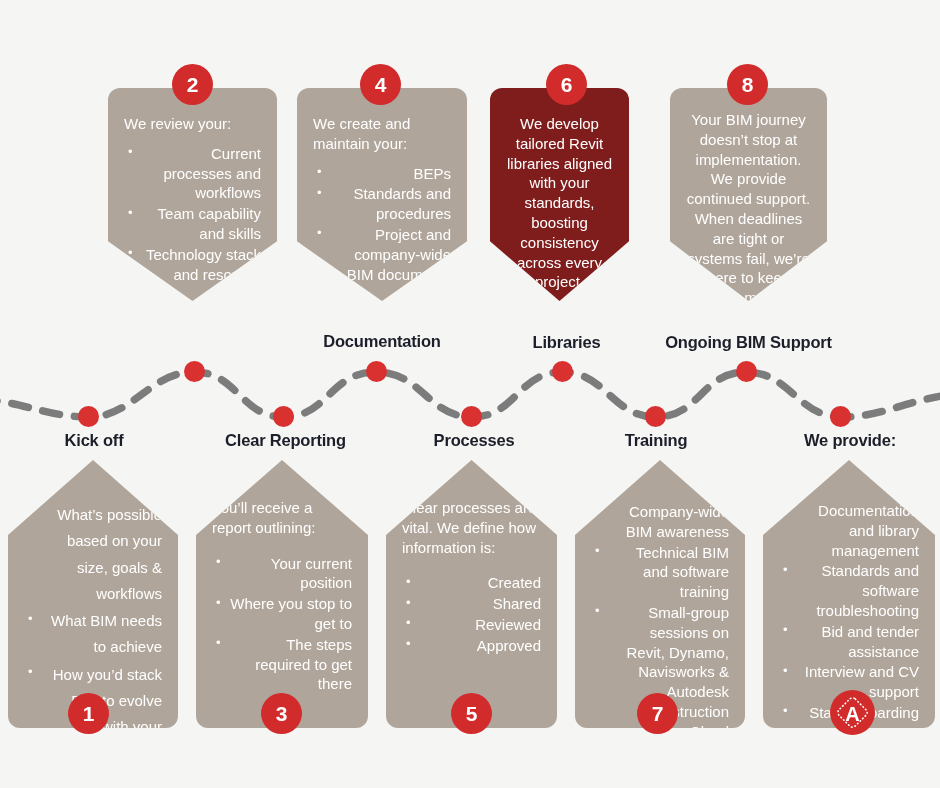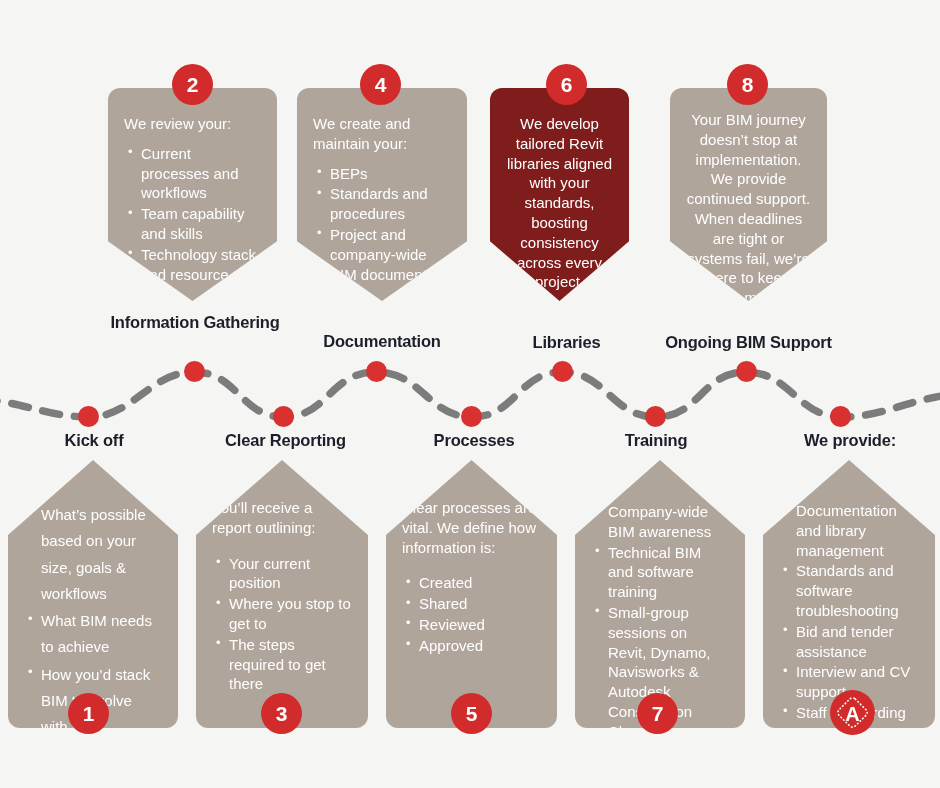--- a/index.html
+++ b/index.html
@@ -49,20 +49,21 @@
     color: #ffffff;
   }
   .card-body p {
     margin: 0 0 10px 0;
   }
   .card-body p:last-child { margin-bottom: 0; }
   .card-body ul {
     margin: 0;
     padding-left: 17px;
     list-style: none;
+    text-align: right;
   }
   .card-body li {
     position: relative;
     margin: 0 0 1px 0;
   }
   .card-body li::before {
     content: "\2022";
     position: absolute;
     left: -13px;
     top: -0.5px;
@@ -146,23 +147,20 @@
       <ul>
         <li>Current processes and workflows</li>
         <li>Team capability and skills</li>
         <li>Technology stack and resource gaps</li>
       </ul>
     </div>
   </div>
   <div class="badge" style="left: 172px; top: 64px; background: rgb(210, 43, 43);">
     <span>2</span>
   </div>
-  <div class="stage-label" style="left: 100px; top: 313px; width: 190px; color: rgb(28, 31, 42);">
-    <span>Information Gathering</span>
-  </div>
 
   <div class="card card-down" style="left: 297px; top: 88px; width: 170px; height: 213px; background: rgb(176, 165, 154);">
     <div class="card-body" style="top:26px;">
       <p>We create and maintain your:</p>
       <ul>
         <li>BEPs</li>
         <li>Standards and procedures</li>
         <li>Project and company-wide BIM documents</li>
       </ul>
     </div>

